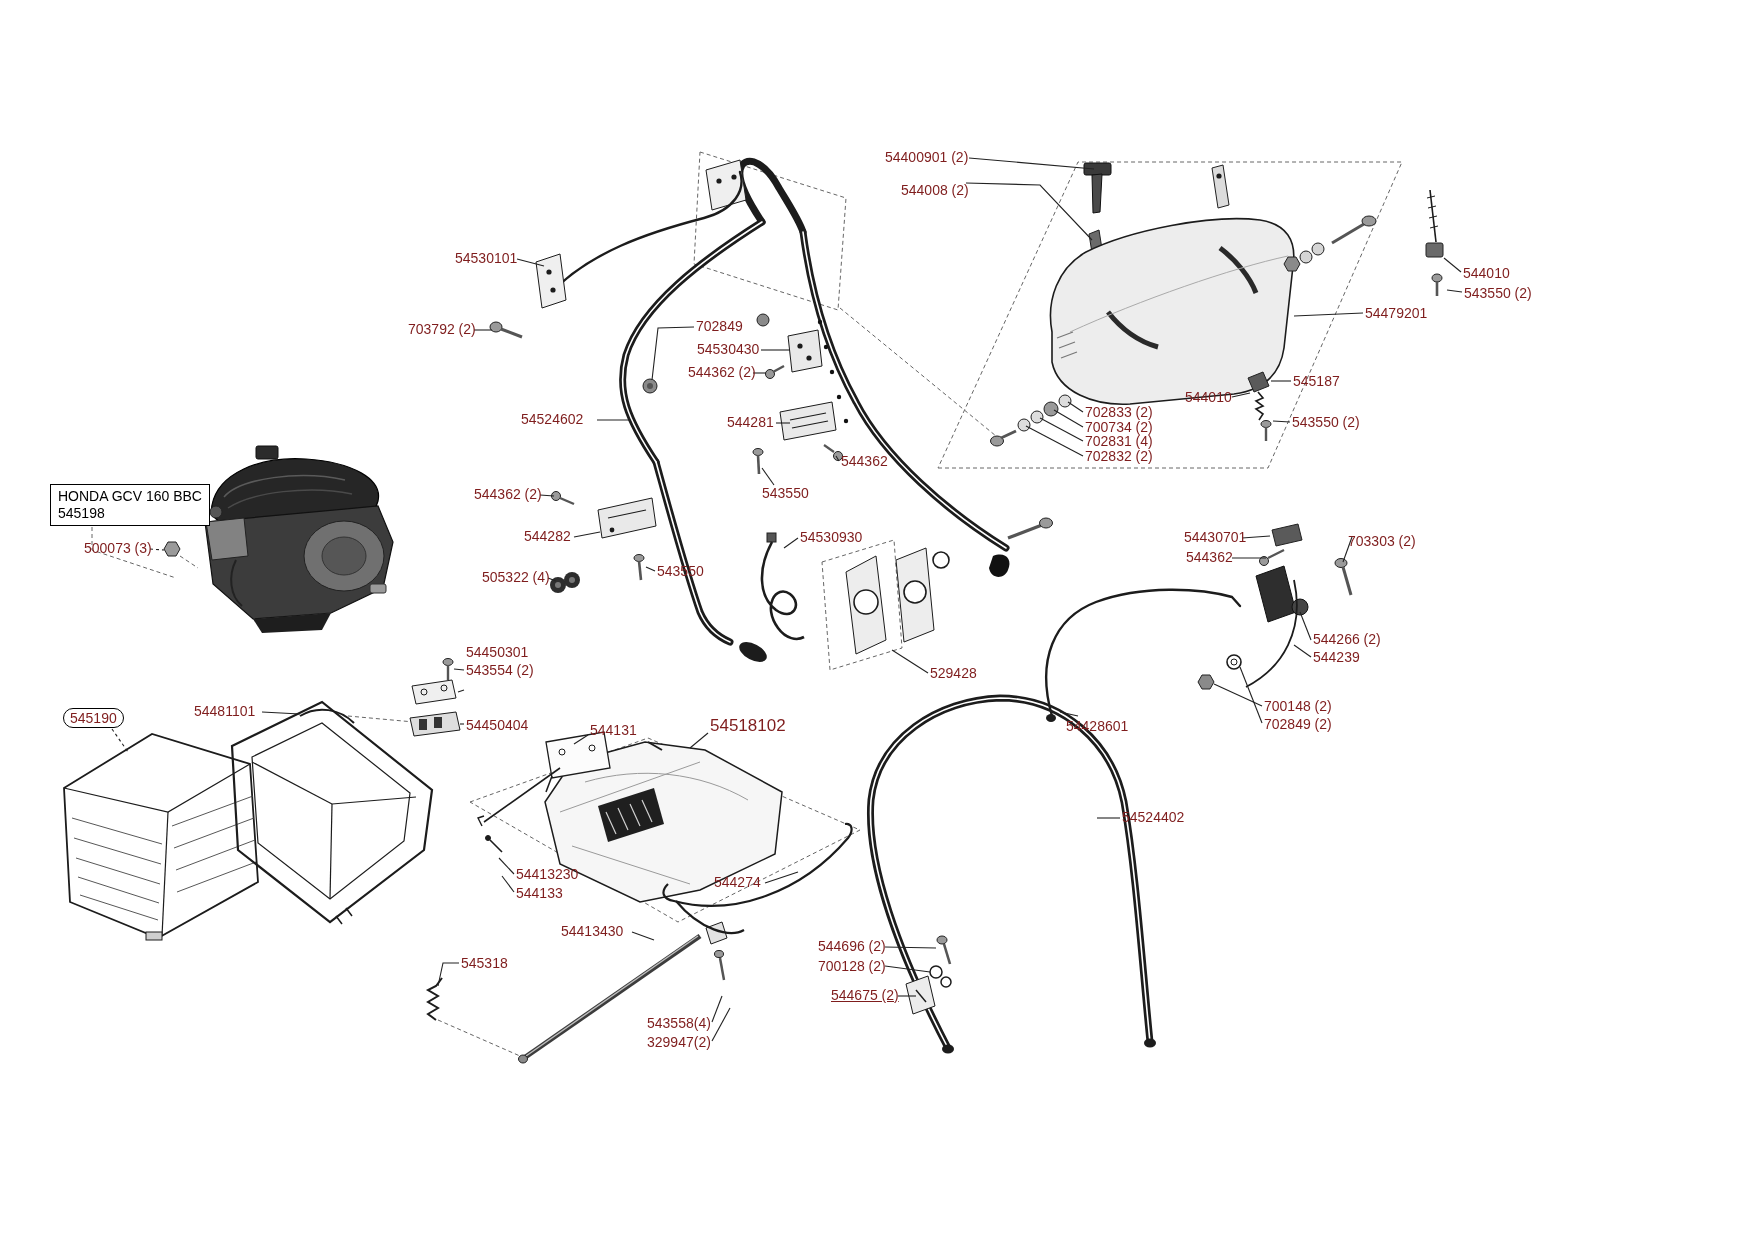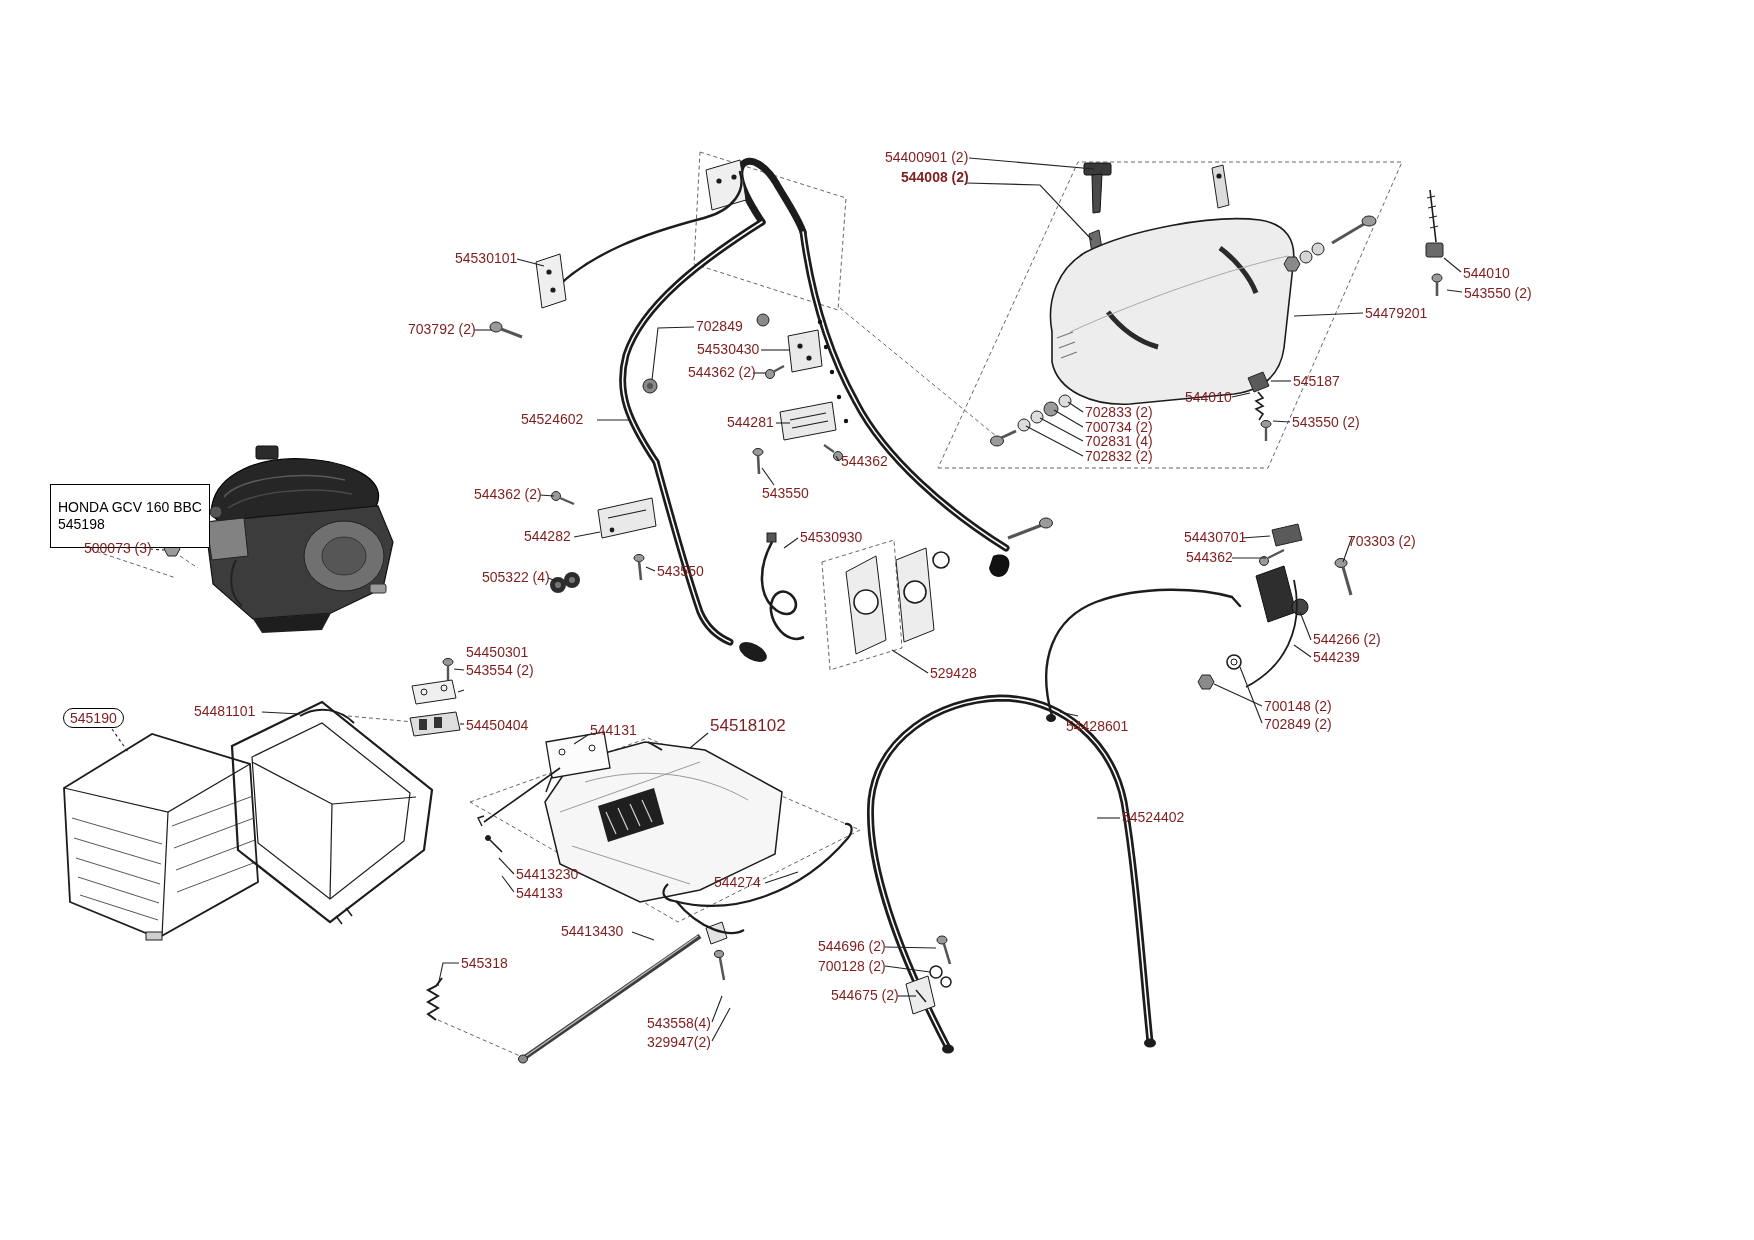--- a/index.html
+++ b/index.html
@@ -19,21 +19,21 @@
     line-height: 16px;
     color: #7f1d1d;
     white-space: nowrap;
   }
   .part-label.boxed { border: 1.5px solid #000; padding: 1px 6px; background: #fff; }
   .part-label.large { font-size: 17px; line-height: 19px; }
   .engine-box {
     position: absolute;
     left: 50px; top: 484px;
     border: 1.5px solid #000;
-    padding: 14px 7px;
+    padding: 3px 7px;
     font-size: 14px;
     line-height: 17px;
     color: #000;
     background: #fff;
     white-space: nowrap;
   }
   .construction polygon, .construction polyline, .construction line {
     fill: none; stroke: #666; stroke-width: 1; stroke-dasharray: 4 3;
   }
   .leader { fill: none; stroke: #222; stroke-width: 1.1; }
@@ -383,21 +383,21 @@
       </g>
   </svg>
 
   <div class="engine-box">
     <div>HONDA GCV 160 BBC</div>
     <div>545198</div>
   </div>
 
   <div id="labels">
       <div class="part-label" style="left: 885px; top: 149px;">54400901 (2)</div>
-      <div class="part-label" style="left: 901px; top: 169px; font-weight: bold;">544008 (2)</div>
+      <div class="part-label" style="left: 901px; top: 182px;">544008 (2)</div>
       <div class="part-label" style="left: 455px; top: 250px;">54530101</div>
       <div class="part-label" style="left: 408px; top: 321px;">703792 (2)</div>
       <div class="part-label" style="left: 696px; top: 318px;">702849</div>
       <div class="part-label" style="left: 697px; top: 341px;">54530430</div>
       <div class="part-label" style="left: 688px; top: 364px;">544362 (2)</div>
       <div class="part-label" style="left: 521px; top: 411px;">54524602</div>
       <div class="part-label" style="left: 727px; top: 414px;">544281</div>
       <div class="part-label" style="left: 841px; top: 453px;">544362</div>
       <div class="part-label" style="left: 762px; top: 485px;">543550</div>
       <div class="part-label" style="left: 474px; top: 486px;">544362 (2)</div>
@@ -435,16 +435,16 @@
       <div class="part-label" style="left: 1122px; top: 809px;">54524402</div>
       <div class="part-label" style="left: 516px; top: 866px;">54413230</div>
       <div class="part-label" style="left: 516px; top: 885px;">544133</div>
       <div class="part-label" style="left: 714px; top: 874px;">544274</div>
       <div class="part-label" style="left: 561px; top: 923px;">54413430</div>
       <div class="part-label" style="left: 461px; top: 955px;">545318</div>
       <div class="part-label" style="left: 647px; top: 1015px;">543558(4)</div>
       <div class="part-label" style="left: 647px; top: 1034px;">329947(2)</div>
       <div class="part-label" style="left: 818px; top: 938px;">544696 (2)</div>
       <div class="part-label" style="left: 818px; top: 958px;">700128 (2)</div>
-      <div class="part-label" style="left: 831px; top: 987px;">544675 (2)</div>
+      <div class="part-label" style="left: 831px; top: 987px; text-decoration: underline;">544675 (2)</div>
     </div>
 
 </div>
 
 </body></html>

